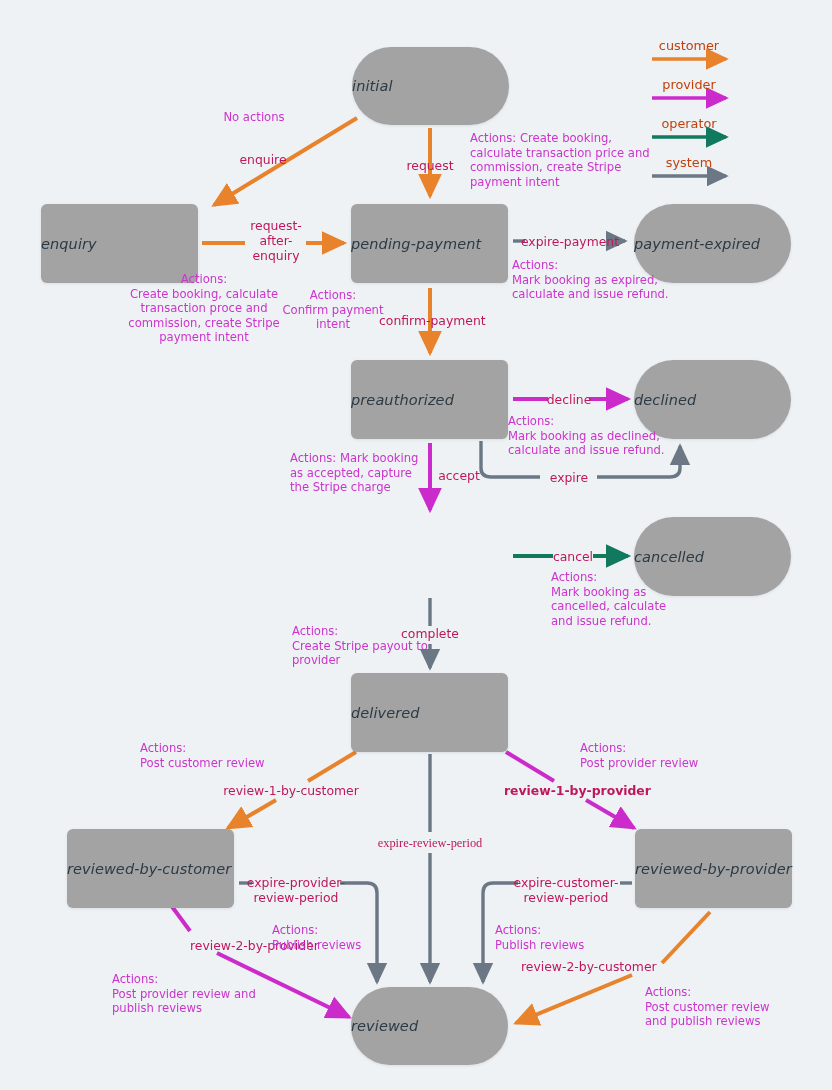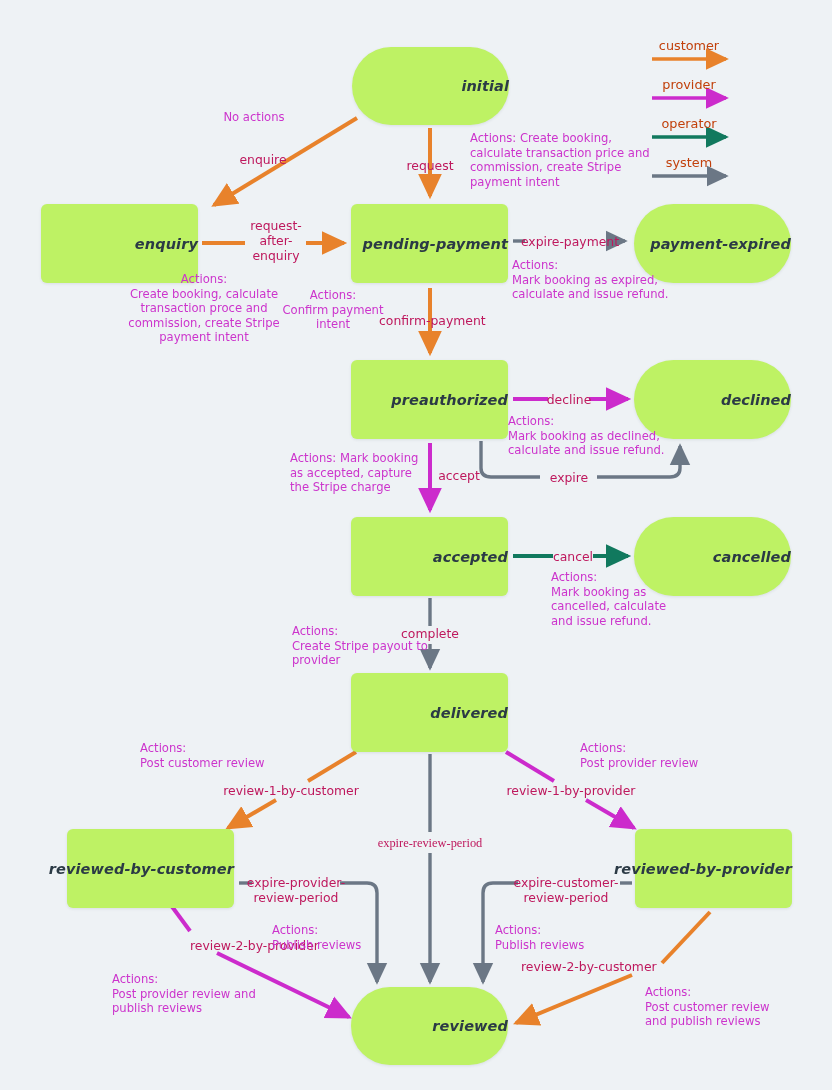--- a/index.html
+++ b/index.html
@@ -7,24 +7,23 @@
     width:832px;height:1090px;
     background:#eef2f5;
     font-family:"DejaVu Sans", sans-serif;
     overflow:hidden;
   }
   #stage{position:relative;width:832px;height:1090px;}
   svg#diagram{position:absolute;top:0;left:0;width:832px;height:1090px;}
 
   .state-box{
     position:absolute;
-    background:#bef264;
-    display:flex;align-items:center;justify-content:flex-end;
+    background:#a3a3a3;
+    display:flex;align-items:center;justify-content:flex-start;
     box-shadow:0 1px 3px rgba(40,60,80,.10);
-    font-weight:bold;
   }
   .state-box.rect{border-radius:6px;}
   .state-box.pill{border-radius:40px;}
   .state-label{
     font-style:italic;
     font-size:14.5px;
     color:#2b3a45;
     letter-spacing:.1px;
     white-space:nowrap;
   }
@@ -144,23 +143,20 @@
   </div>
 
   <div class="state-box rect" style="left:351px;top:360px;width:157px;height:79px;">
     <span class="state-label">preauthorized</span>
   </div>
 
   <div class="state-box pill" style="left:634px;top:360px;width:157px;height:79px;">
     <span class="state-label">declined</span>
   </div>
 
-  <div class="state-box rect" style="left:351px;top:517px;width:157px;height:79px;">
-    <span class="state-label">accepted</span>
-  </div>
 
   <div class="state-box pill" style="left:634px;top:517px;width:157px;height:79px;">
     <span class="state-label">cancelled</span>
   </div>
 
   <div class="state-box rect" style="left:351px;top:673px;width:157px;height:79px;">
     <span class="state-label">delivered</span>
   </div>
 
   <div class="state-box rect" style="left:67px;top:829px;width:167px;height:79px;">
@@ -181,21 +177,21 @@
 after-
 enquiry</div>
   <div class="edge-label" style="left:520px;top:234px;width:100px;">expire-payment</div>
   <div class="edge-label" style="left:379px;top:313px;width:104px;">confirm-payment</div>
   <div class="edge-label" style="left:544px;top:392px;width:50px;">decline</div>
   <div class="edge-label" style="left:537px;top:470px;width:64px;">expire</div>
   <div class="edge-label" style="left:407px;top:468px;width:48px;margin-left:28px;">accept</div>
   <div class="edge-label" style="left:549px;top:549px;width:48px;">cancel</div>
   <div class="edge-label" style="left:396px;top:626px;width:68px;">complete</div>
   <div class="edge-label" style="left:223px;top:783px;width:136px;">review-1-by-customer</div>
-  <div class="edge-label" style="left:504px;top:783px;width:134px;">review-1-by-provider</div>
+  <div class="edge-label" style="left:504px;top:783px;width:134px;font-weight:bold;">review-1-by-provider</div>
   <div class="edge-label" style="left:360px;top:836px;width:140px;font-family:Liberation Serif, serif;">expire-review-period</div>
   <div class="edge-label" style="left:244px;top:875px;width:104px;">expire-provider-
 review-period</div>
   <div class="edge-label" style="left:190px;top:938px;width:124px;">review-2-by-provider</div>
   <div class="edge-label" style="left:511px;top:875px;width:110px;">expire-customer-
 review-period</div>
   <div class="edge-label" style="left:521px;top:959px;width:130px;">review-2-by-customer</div>
 
   <div class="action-label center" style="left:196px;top:110px;width:116px;">No actions</div>
   <div class="action-label" style="left:470px;top:131px;width:186px;">Actions: Create booking,

